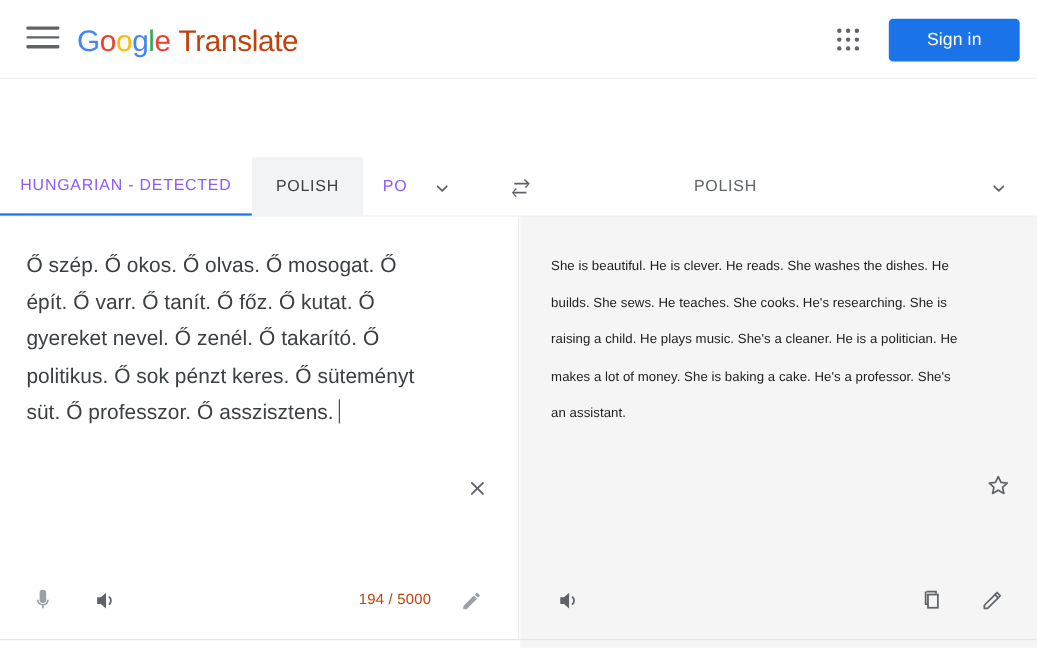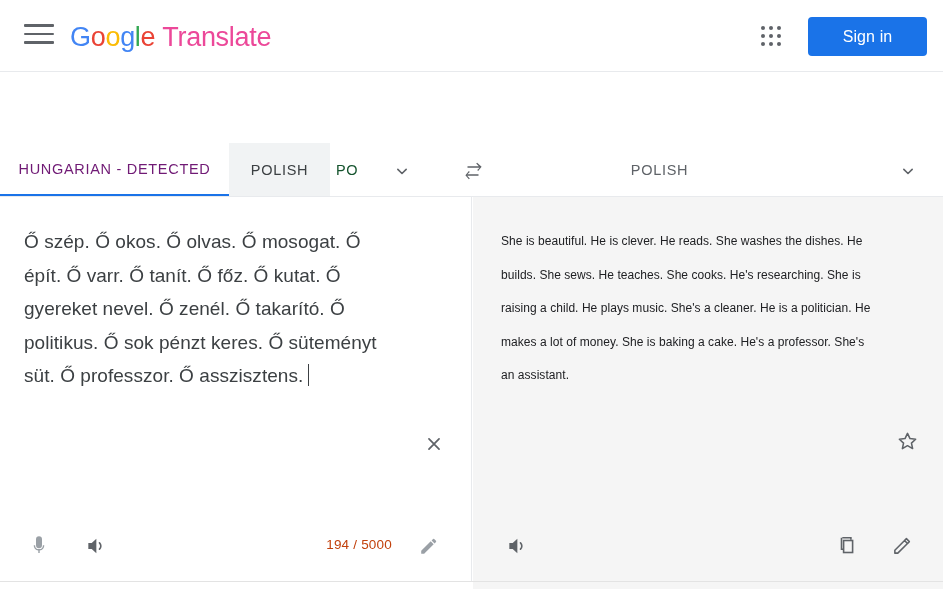--- a/index.html
+++ b/index.html
@@ -50,21 +50,21 @@
     line-height: 34px;
     letter-spacing: -0.3px;
     white-space: nowrap;
   }
   #brand .g1 { color: #4285f4; }
   #brand .o1 { color: #ea4335; }
   #brand .o2 { color: #fbbc05; }
   #brand .g2 { color: #4285f4; }
   #brand .l1 { color: #34a853; }
   #brand .e1 { color: #ea4335; }
-  #brand .word { color: #ec4899; margin-left: 7px; }
+  #brand .word { color: #c2410c; margin-left: 7px; }
 
   #apps-grid {
     position: absolute;
     left: 757px; top: 22px;
     width: 28px; height: 28px;
     cursor: pointer;
     display: grid;
     grid-template-columns: repeat(3, 4px);
     grid-template-rows: repeat(3, 4px);
     gap: 4px;
@@ -153,28 +153,28 @@
     font-size: 14.5px;
     letter-spacing: 0.7px;
     color: #5f6368;
     cursor: pointer;
     background: transparent;
     box-sizing: border-box;
     white-space: nowrap;
     overflow: hidden;
   }
   .lang-tab.active {
-    color: #701a75;
+    color: #8b5cf6;
     border-bottom: 2px solid #1a73e8;
   }
   .lang-tab.hover { background: #f1f3f4; }
 
   #src-tab-0 { left: 0px;   width: 229px; }
   #src-tab-1 { left: 229px; width: 101px; color:#3c4043; }
-  #src-tab-2 { left: 318px; width: 46px; justify-content: flex-start; padding-left: 18px; color:#14532d; }
+  #src-tab-2 { left: 330px; width: 46px; justify-content: flex-start; padding-left: 18px; color:#8b5cf6; }
 
   #dst-tab-0 { left: 505px; width: 103px; }
   #dst-tab-1 { left: 608px; width: 103px; }
   #dst-tab-2 { left: 711px; width: 165px; }
 
   .chev-btn {
     position: absolute;
     top: 155px;
     width: 32px; height: 32px;
     cursor: pointer;

